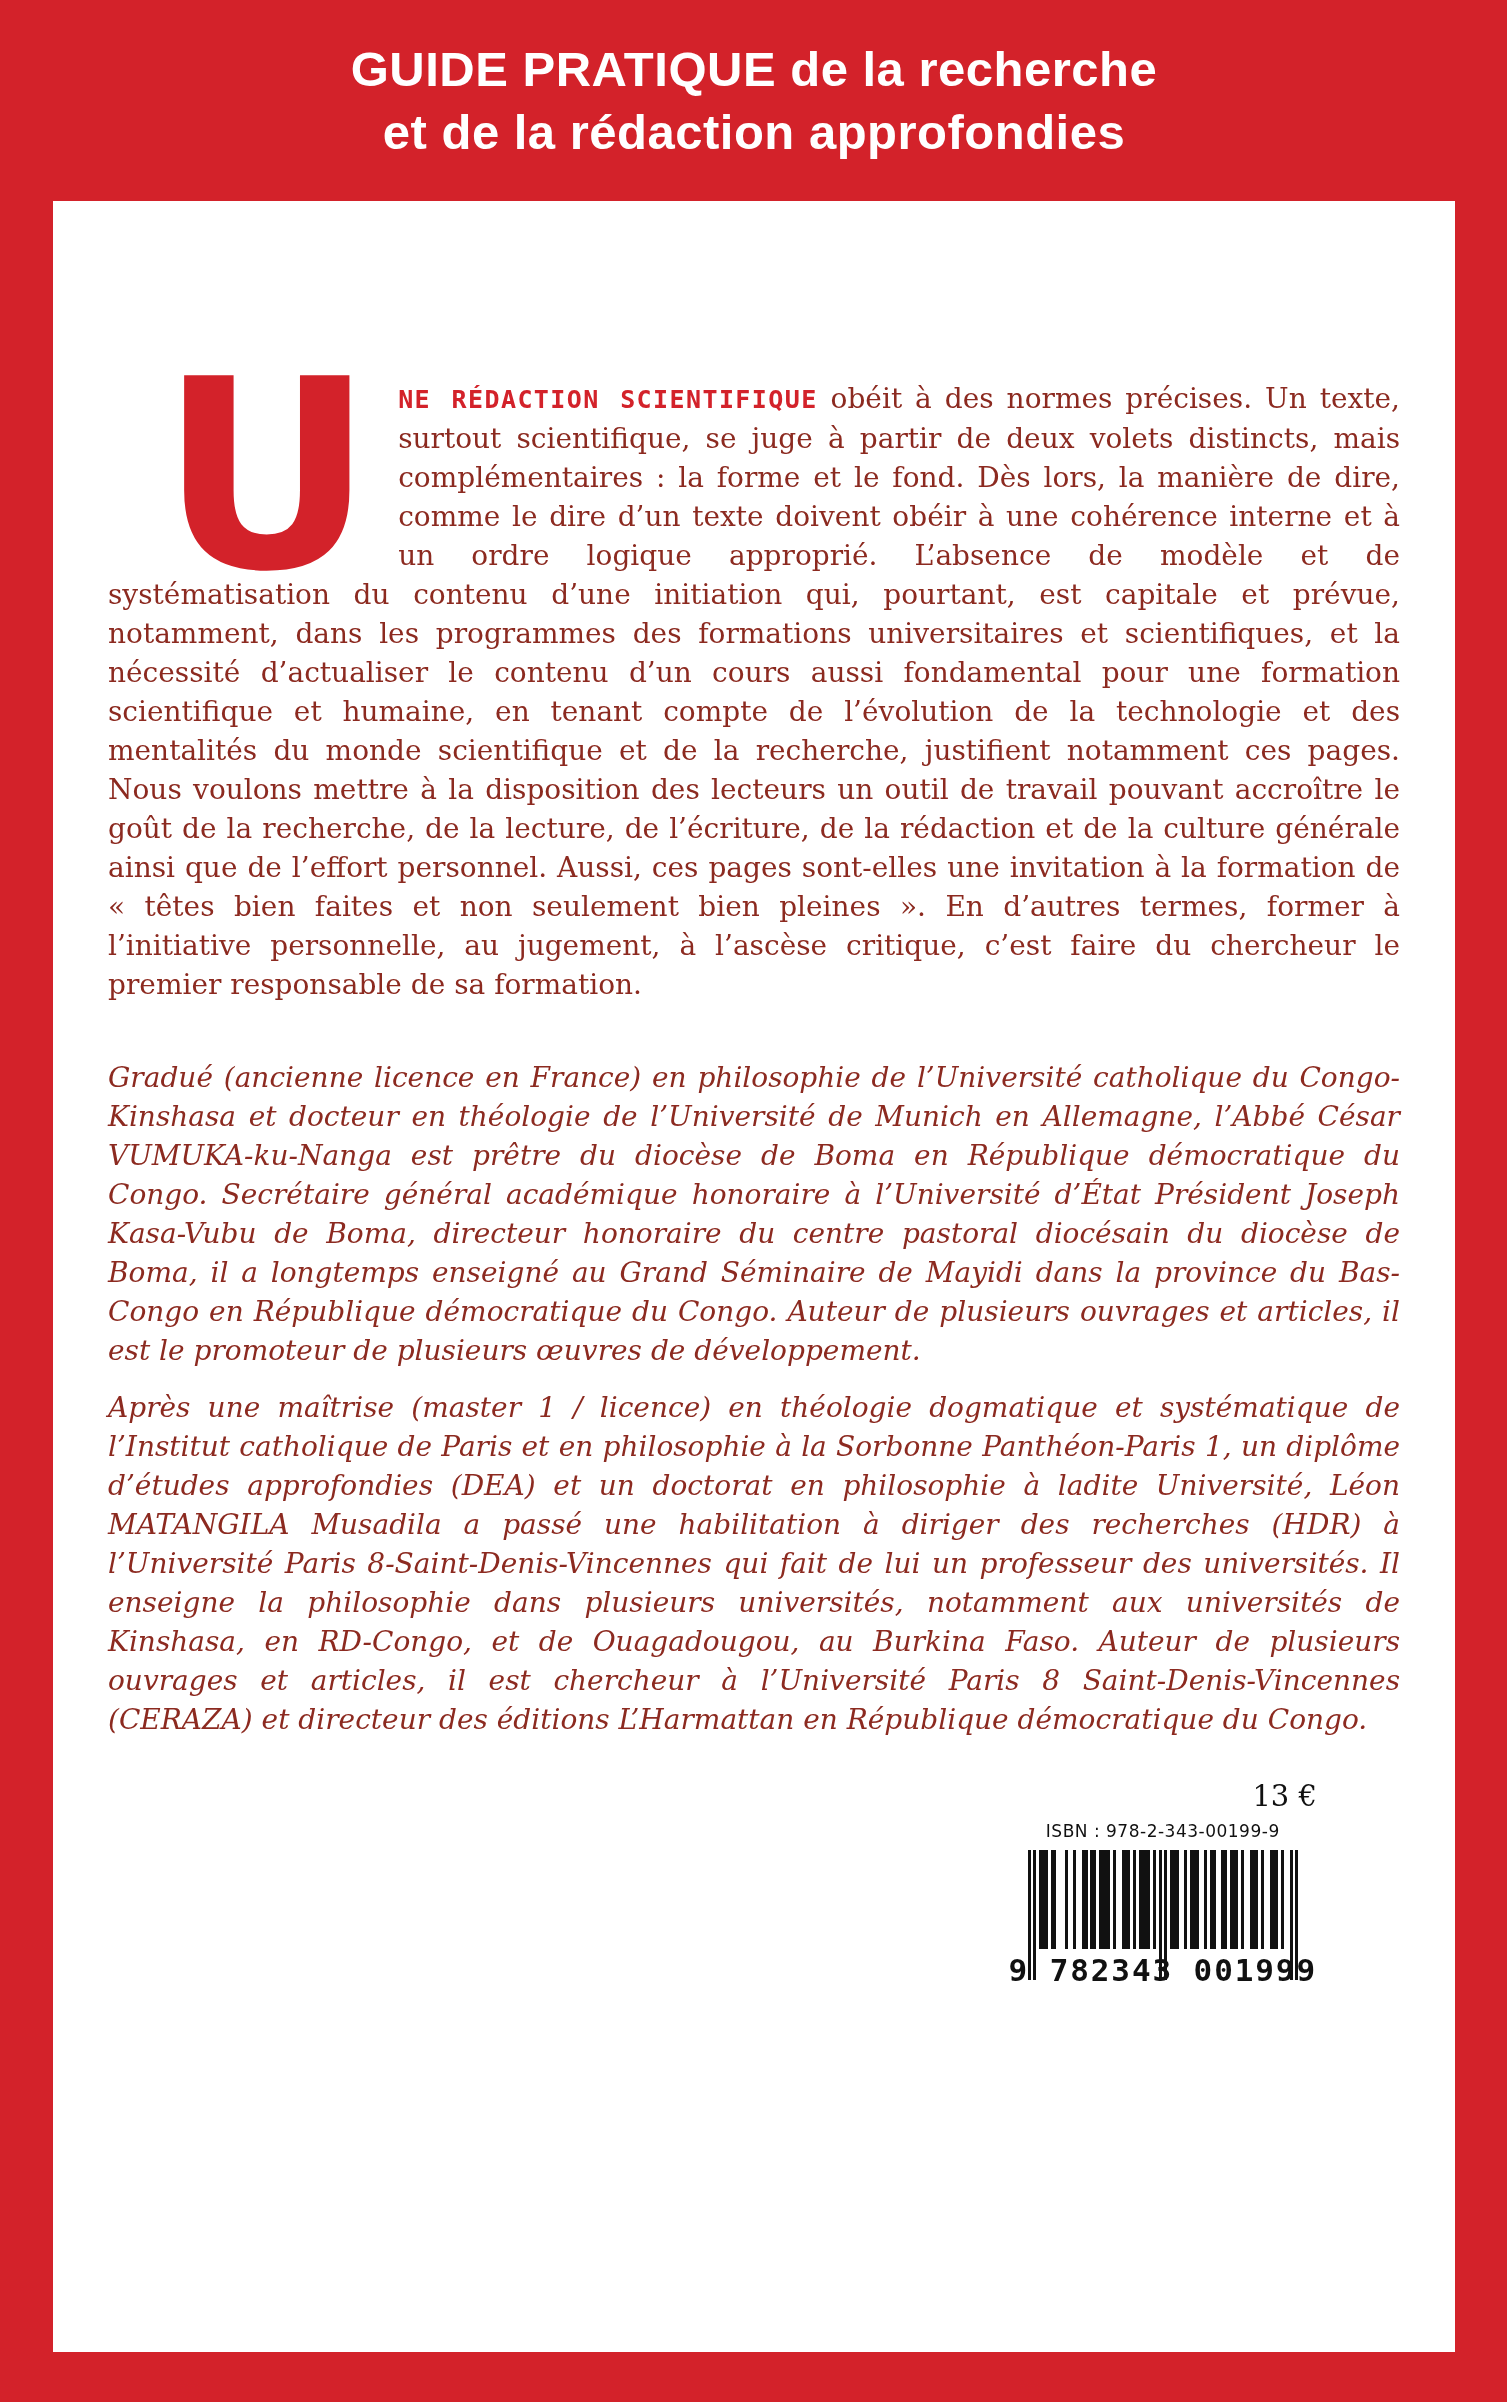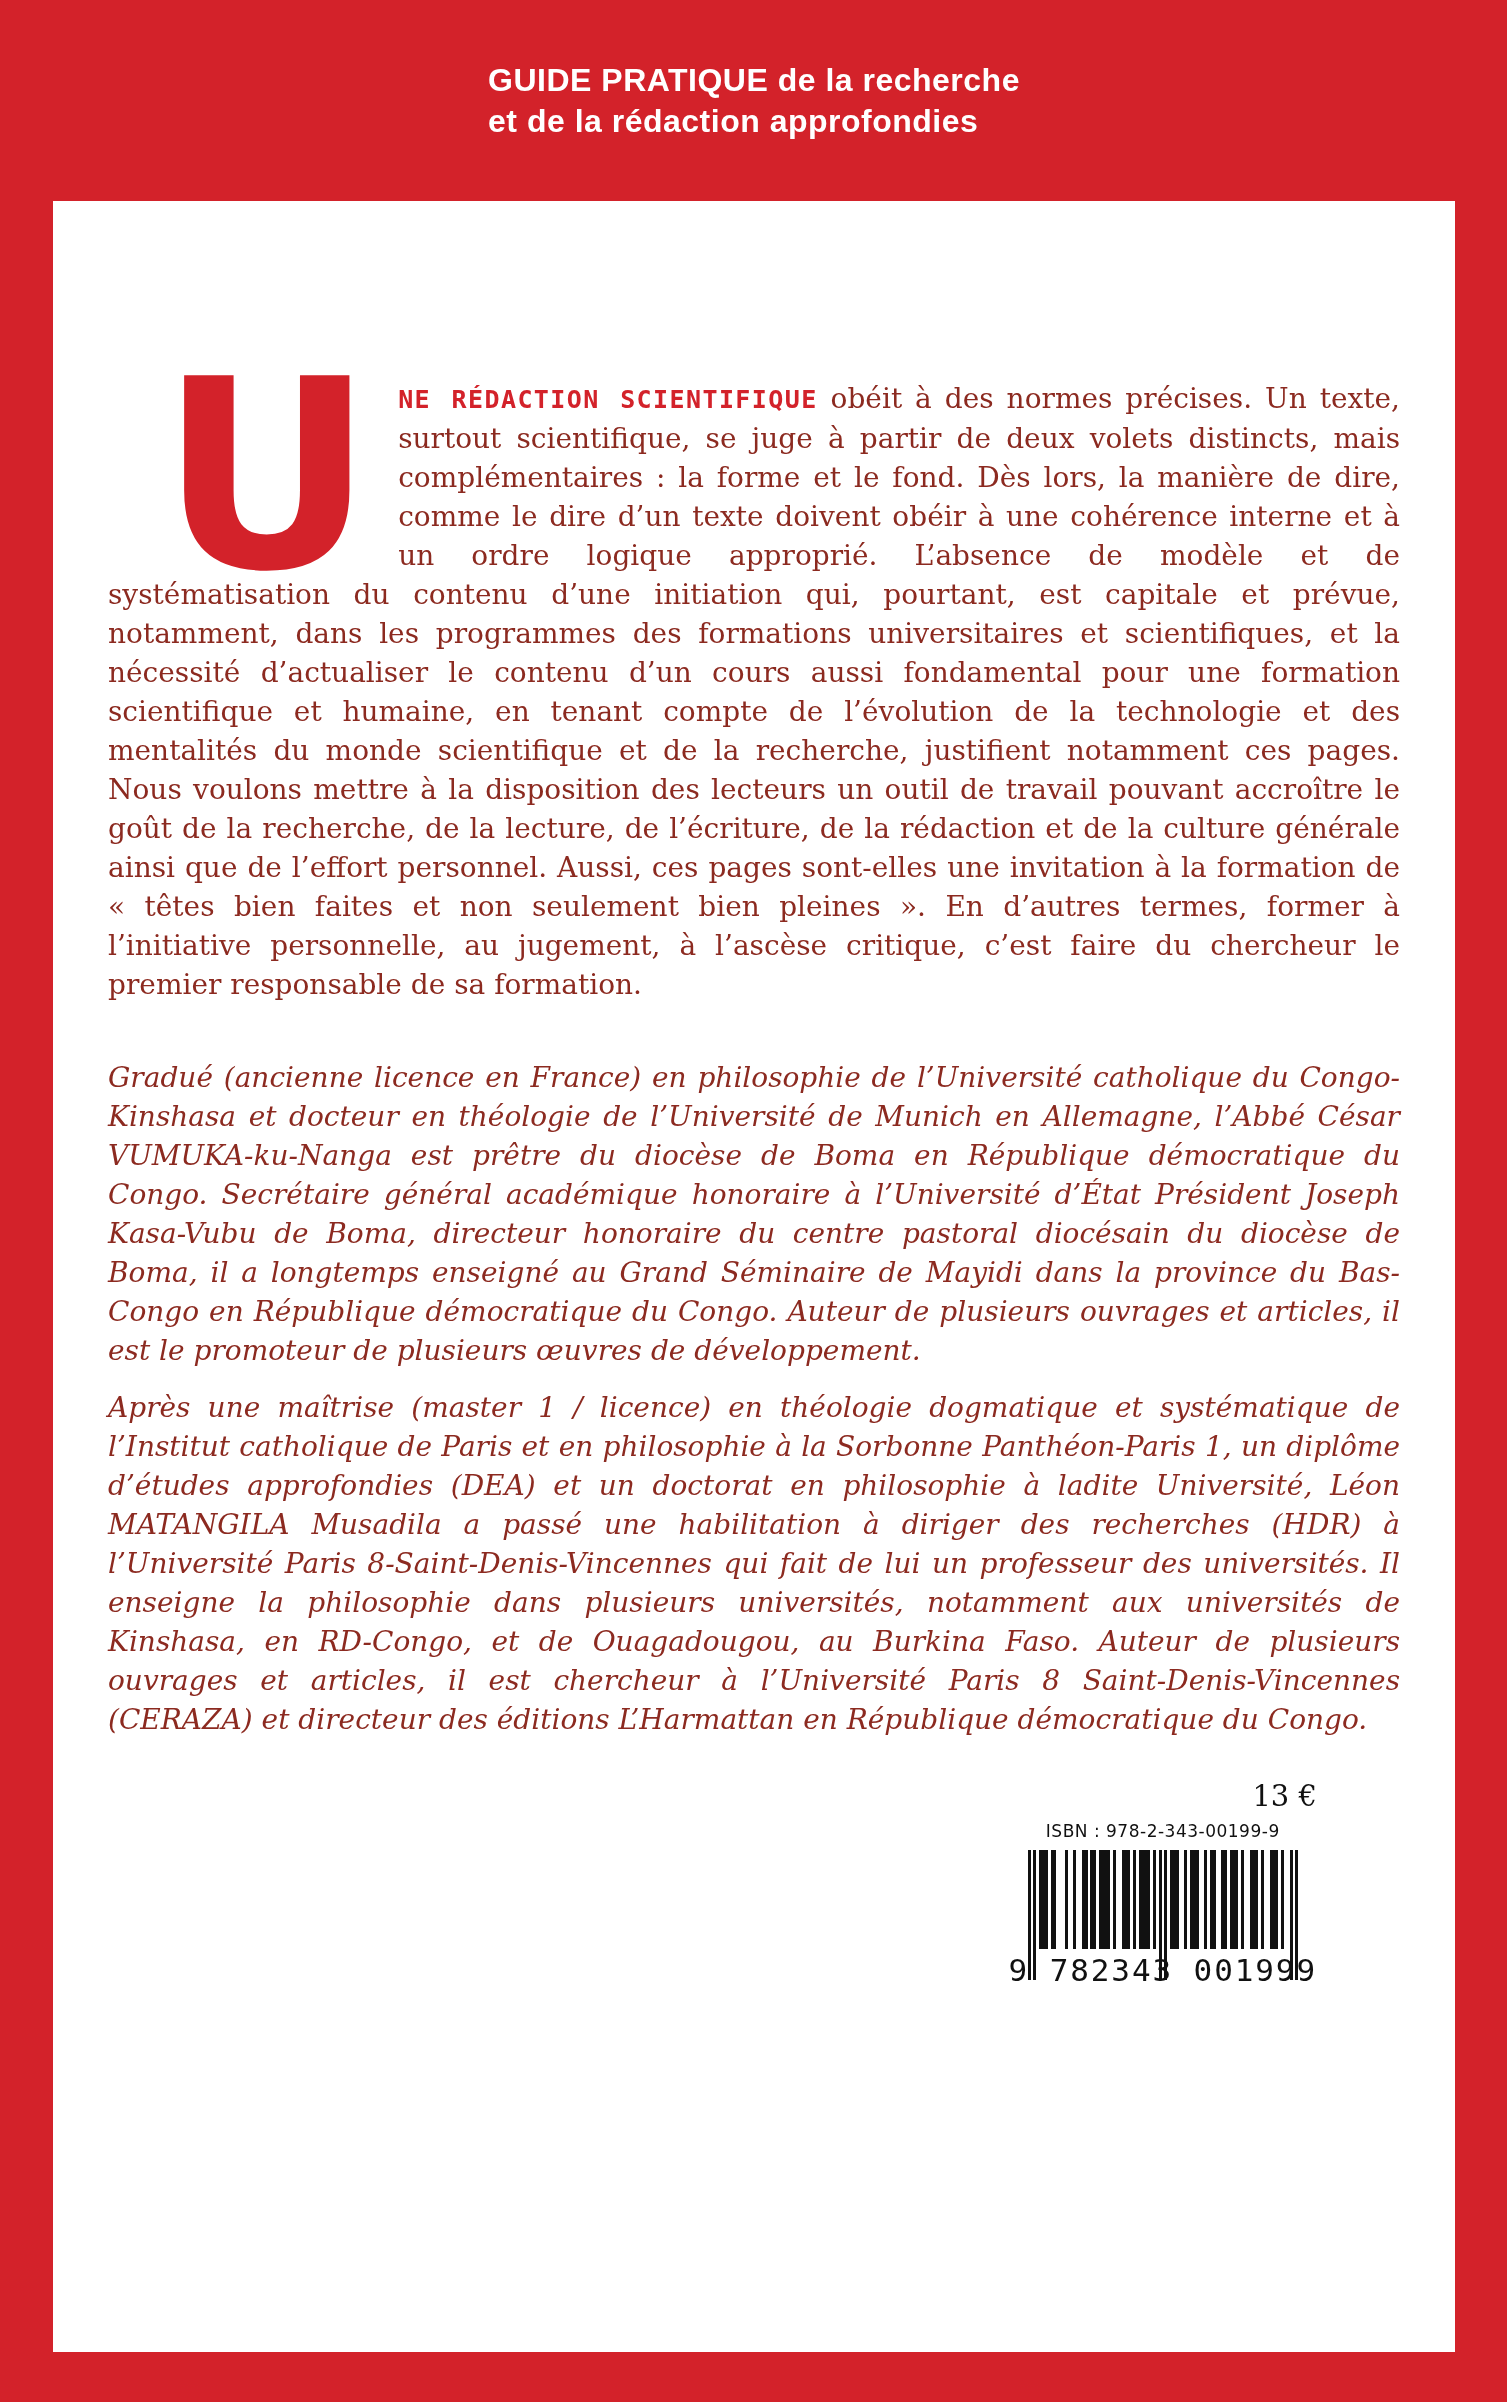--- a/index.html
+++ b/index.html
@@ -34,22 +34,23 @@
     width: 100%;
     height: 201px;
     display: flex;
     align-items: center;
     justify-content: center;
   }
   .book-title {
     color: #ffffff;
     font-family: "Liberation Sans", sans-serif;
     font-weight: bold;
-    font-size: 32px;
+    font-size: 49px;
     line-height: 1.28;
+    text-align: center;
     letter-spacing: 0.5px;
   }
 
   .blurb {
     margin-top: 178px;
     color: var(--text_red, #8c2a20);
     font-size: 28px;
     line-height: 39px;
     text-align: justify;
   }
@@ -115,21 +116,21 @@
   .barcode svg {
     width: 284px;
     height: 130px;
     fill: #111111;
     shape-rendering: crispEdges;
   }
   .barcode-number {
     margin-top: -28px;
     font-family: "DejaVu Sans Mono", monospace;
     font-size: 31px;
-    font-weight: normal;
+    font-weight: bold;
     color: #111111;
     letter-spacing: 1.9px;
     background: transparent;
   }
 </style>
 </head>
 <body>
 
 <div class="cover">
 

